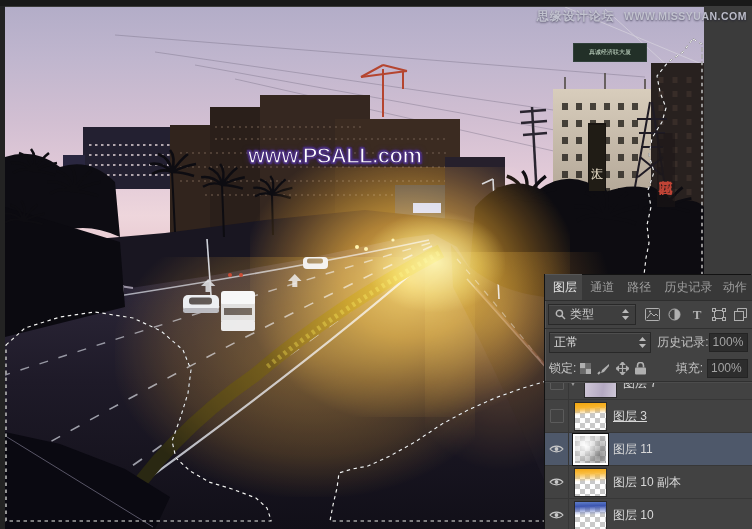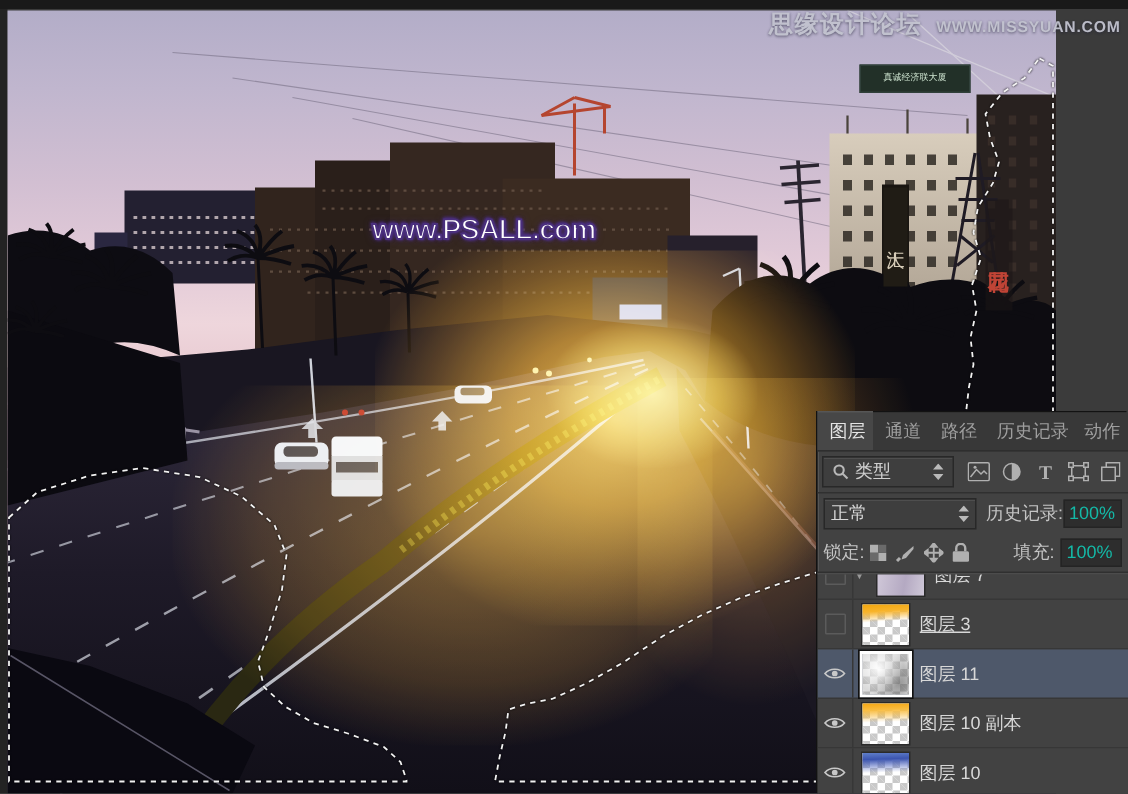--- a/index.html
+++ b/index.html
@@ -24,27 +24,27 @@
     background:radial-gradient(ellipse at 40% 30%,rgba(230,150,40,.42) 0%,rgba(220,140,30,0) 70%);}
 
   .billboard{position:absolute;left:568px;top:36px;width:72px;height:17px;background:#223028;
     border:1px solid #30403a;color:#cde3cf;font-size:6px;line-height:16px;white-space:nowrap;
     overflow:hidden;text-align:center;}
   .banner1{position:absolute;left:584px;top:118px;width:16px;height:66px;background:#201c15;
     color:#d6ccb8;font-size:12px;writing-mode:vertical-rl;text-align:center;line-height:16px;}
   .banner2{position:absolute;left:652px;top:126px;width:18px;height:74px;background:rgba(28,22,22,.55);
     color:#c04436;font-size:14px;font-weight:bold;writing-mode:vertical-rl;text-align:center;line-height:18px;}
 
-  .psall{position:absolute;left:243px;top:136px;font-size:19px;font-weight:bold;color:#ffffff;
+  .psall{position:absolute;left:243px;top:136px;font-size:22px;font-weight:bold;color:#ffffff;
     letter-spacing:-.5px;-webkit-text-stroke:1.3px #4a2f7d;
     text-shadow:0 0 2px #4a2f7d,0 0 3px #4a2f7d,1px 1px 2px #4a2f7d,-1px -1px 2px #4a2f7d,0 0 6px rgba(74,47,125,.8);}
 
   .site-mark{position:absolute;top:6px;right:5px;color:#c2c3cf;opacity:.95;font-weight:bold;
     text-shadow:0 1px 2px rgba(30,30,50,.65);white-space:nowrap;}
-  .site-mark .cn{font-size:16px;letter-spacing:1px;}
+  .site-mark .cn{font-size:12px;letter-spacing:1px;}
   .site-mark .url{font-size:10.5px;letter-spacing:.5px;margin-left:5px;}
 
   .ants{fill:none;stroke:#f2f2f2;stroke-width:1.2;stroke-dasharray:3.5 3.5;
     filter:drop-shadow(0 0 .7px #000);}
 
   
   .panel{position:absolute;left:545px;top:275px;width:207px;height:254px;background:#424242;
     box-shadow:-1px -1px 0 #121212, inset 1px 1px 0 #555;color:#d6d6d6;font-size:12px;}
   .tabs{display:flex;height:25px;background:#383838;border-bottom:1px solid #2e2e2e;align-items:flex-end;justify-content:space-between;}
   .tab{padding:4px 8px 4px;color:#9e9e9e;white-space:nowrap;overflow:hidden;}
@@ -55,21 +55,21 @@
   .kind-box .txt{flex:1;color:#cfcfcf;}
   .filter-icons{display:flex;gap:5px;margin-left:8px;align-items:center;}
   .fic{width:17px;height:16px;display:flex;align-items:center;justify-content:center;}
   .blend-row,.lock-row{display:flex;align-items:center;height:27px;padding:0 4px;}
   .lock-row{height:25px;border-bottom:1px solid #303030;}
   .select{display:flex;align-items:center;width:97px;height:19px;background:#3e3e3e;
     border:1px solid #282828;box-shadow:inset 0 1px 0 #4e4e4e;padding:0 4px;}
   .select .txt{flex:1;color:#d8d8d8;}
   .lbl{color:#c4c4c4;margin-left:6px;white-space:nowrap;}
   .val{margin-left:auto;width:33px;height:16px;background:#2d2d2d;border:1px solid #242424;
-    color:#14b8a6;text-align:left;padding:1px 3px 0;}
+    color:#a3a3a3;text-align:left;padding:1px 3px 0;}
   .lock-icons{display:flex;gap:6px;margin-left:4px;align-items:center;}
   .layers-list{height:146px;overflow:hidden;border-top:1px solid #4c4c4c;}
   .layer-row{display:flex;align-items:center;height:32px;border-bottom:1px solid #373737;background:#424242;}
   .layer-row.partial{height:32px;margin-top:-16px;}
   .layer-row.selected{background:#4e586a;}
   .eye-cell{width:23px;height:100%;display:flex;align-items:center;justify-content:center;
     border-right:1px solid #373737;flex:none;}
   .hidden-box{width:12px;height:12px;border:1px solid #5b5b5b;border-radius:1px;}
   .thumb{width:31px;height:27px;margin:0 7px 0 6px;flex:none;position:relative;
     background-image:linear-gradient(45deg,#c9c9c9 25%,transparent 25%,transparent 75%,#c9c9c9 75%),

